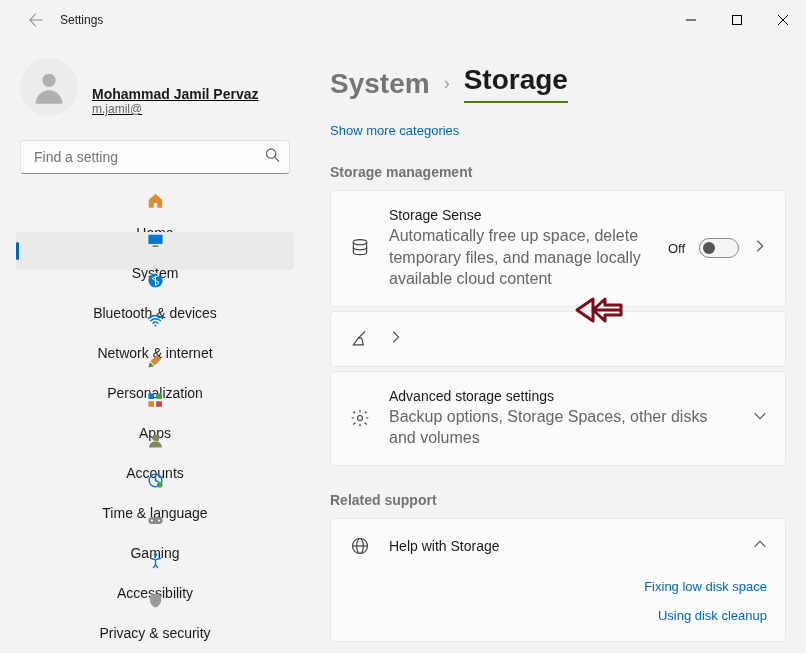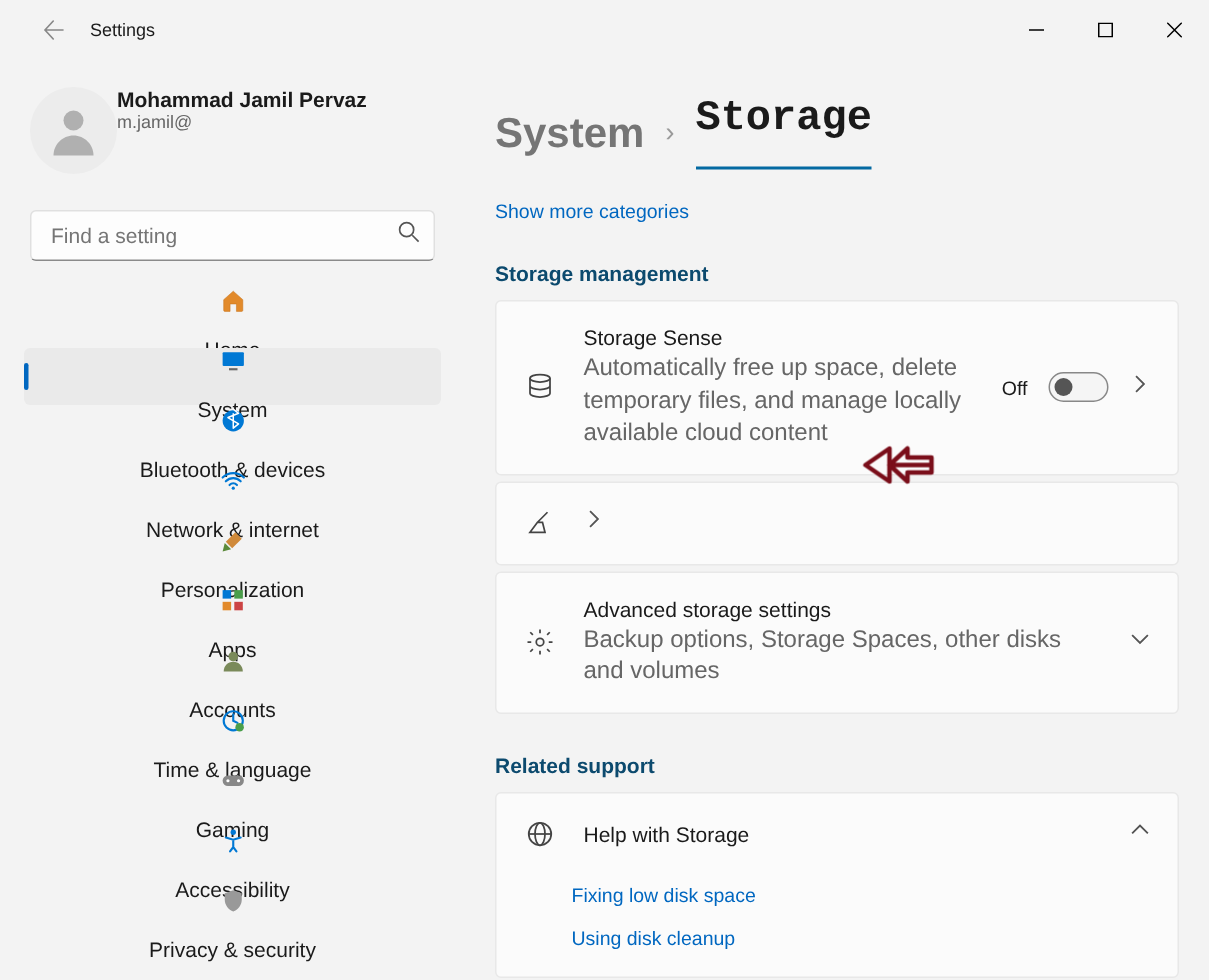--- a/index.html
+++ b/index.html
@@ -7,62 +7,62 @@
 
 .titlebar { height: 40px; display: flex; align-items: center; padding-left: 20px; }
 .back-btn { width: 32px; height: 32px; display: flex; align-items: center; justify-content: center; color: #888; border-radius: 4px; }
 .app-title { margin-left: 8px; font-size: 12px; color: #1a1a1a; }
 .win-controls { margin-left: auto; display: flex; }
 .win-btn { width: 46px; height: 34px; display: flex; align-items: center; justify-content: center; }
 
 .layout { display: flex; height: calc(653px - 40px); }
 
 .sidebar { width: 300px; padding: 0 6px 10px 16px; overflow-y: auto; }
-.user-block { display: flex; align-items: flex-start; padding: 18px 8px 20px 4px; gap: 0; }
+.user-block { display: flex; align-items: flex-end; padding: 18px 8px 20px 4px; gap: 14px; text-decoration: underline; }
 .avatar { width: 58px; height: 58px; border-radius: 50%; background: #ececec; display: flex; align-items: center; justify-content: center; }
 .avatar svg { fill: #b0b0b0; }
 .user-name { font-size: 14px; font-weight: 600; color: #1a1a1a; }
 .user-email { font-size: 12px; color: #666; }
 
 .search-box { position: relative; margin: 4px 4px 18px 4px; }
 .search-box input { width: 100%; height: 34px; padding: 0 36px 0 13px; font-size: 14px; border: 1px solid #e0e0e0; border-bottom: 1px solid #8a8a8a; background: #fdfdfd; border-radius: 4px; outline: none; }
 .search-box .sicon { position: absolute; right: 10px; top: 50%; transform: translateY(-50%); color: #555; }
 
 .nav { display: flex; flex-direction: column; gap: 2px; }
 .nav-item { display: flex; align-items: center; gap: 16px; height: 38px; padding: 0 12px; border-radius: 4px; font-size: 14px; color: #1a1a1a; position: relative; flex-direction: column; }
 .nav-item.active { background: #eaeaea; }
 .nav-item.active::before { content: ""; position: absolute; left: 0; top: 10px; bottom: 10px; width: 3px; background: #0067c0; border-radius: 2px; }
 .nav-icon { width: 18px; height: 18px; display: flex; align-items: center; justify-content: center; }
 
 .main { flex: 1; padding: 24px 20px 0 30px; overflow-y: auto; }
 .breadcrumb { display: flex; align-items: center; gap: 14px; font-size: 28px; font-weight: 600; }
 .breadcrumb .parent { color: #757575; }
 .breadcrumb .sep { color: #9a9a9a; font-size: 18px; font-weight: 400; }
-.breadcrumb .current { color: #1a1a1a; border-bottom: 2px solid #0369a1; padding-bottom: 16px; font-family: Liberation Mono, monospace; }
+.breadcrumb .current { color: #1a1a1a; border-bottom: 2px solid #4d7c0f; padding-bottom: 5px; }
 
 .showmore { margin-top: 20px; color: #0067c0; font-size: 13px; }
 
-.section-head { margin-top: 26px; font-size: 14px; font-weight: 600; color: #0c4a6e; margin-bottom: 10px; }
+.section-head { margin-top: 26px; font-size: 14px; font-weight: 600; color: #737373; margin-bottom: 10px; }
 
 .card { background: #fbfbfb; border: 1px solid #e8e8e8; border-radius: 4px; margin-bottom: 4px; }
 .row { display: flex; align-items: center; padding: 16px 18px; gap: 18px; }
 .row-icon { width: 22px; height: 22px; color: #444; display: flex; align-items: center; justify-content: center; }
 .row-body { flex: 1; }
 .row-title { font-size: 14px; color: #1a1a1a; }
 .row-sub { font-size: 16px; color: #666; margin-top: 2px; line-height: 1.35; }
 .row-tail { display: flex; align-items: center; gap: 14px; }
 .toggle-label { font-size: 13px; color: #1a1a1a; }
 .toggle { width: 40px; height: 20px; border-radius: 10px; border: 1px solid #888; background: #f5f5f5; position: relative; }
 .toggle::after { content: ""; position: absolute; left: 3px; top: 3px; width: 12px; height: 12px; border-radius: 50%; background: #555; }
 .chev { color: #555; }
 
 .annot-arrow { position: absolute; left: 575px; top: 295px; width: 48px; height: 30px; color: #7a0e1a; pointer-events: none; }
 
 .help-links { padding: 6px 18px 18px 50px; display: flex; flex-direction: column; gap: 14px; }
-.help-link { font-size: 13px; color: #0067c0; }
+.help-link { font-size: 13px; color: #0067c0; text-align: right; }
 
 .main::-webkit-scrollbar, .sidebar::-webkit-scrollbar { width: 4px; }
 .main::-webkit-scrollbar-thumb, .sidebar::-webkit-scrollbar-thumb { background: #c4c4c4; border-radius: 2px; }
 </style>
 </head>
 <body>
 
 <div class="titlebar">
   <div class="back-btn">
     <svg width="16" height="16" viewBox="0 0 16 16">

